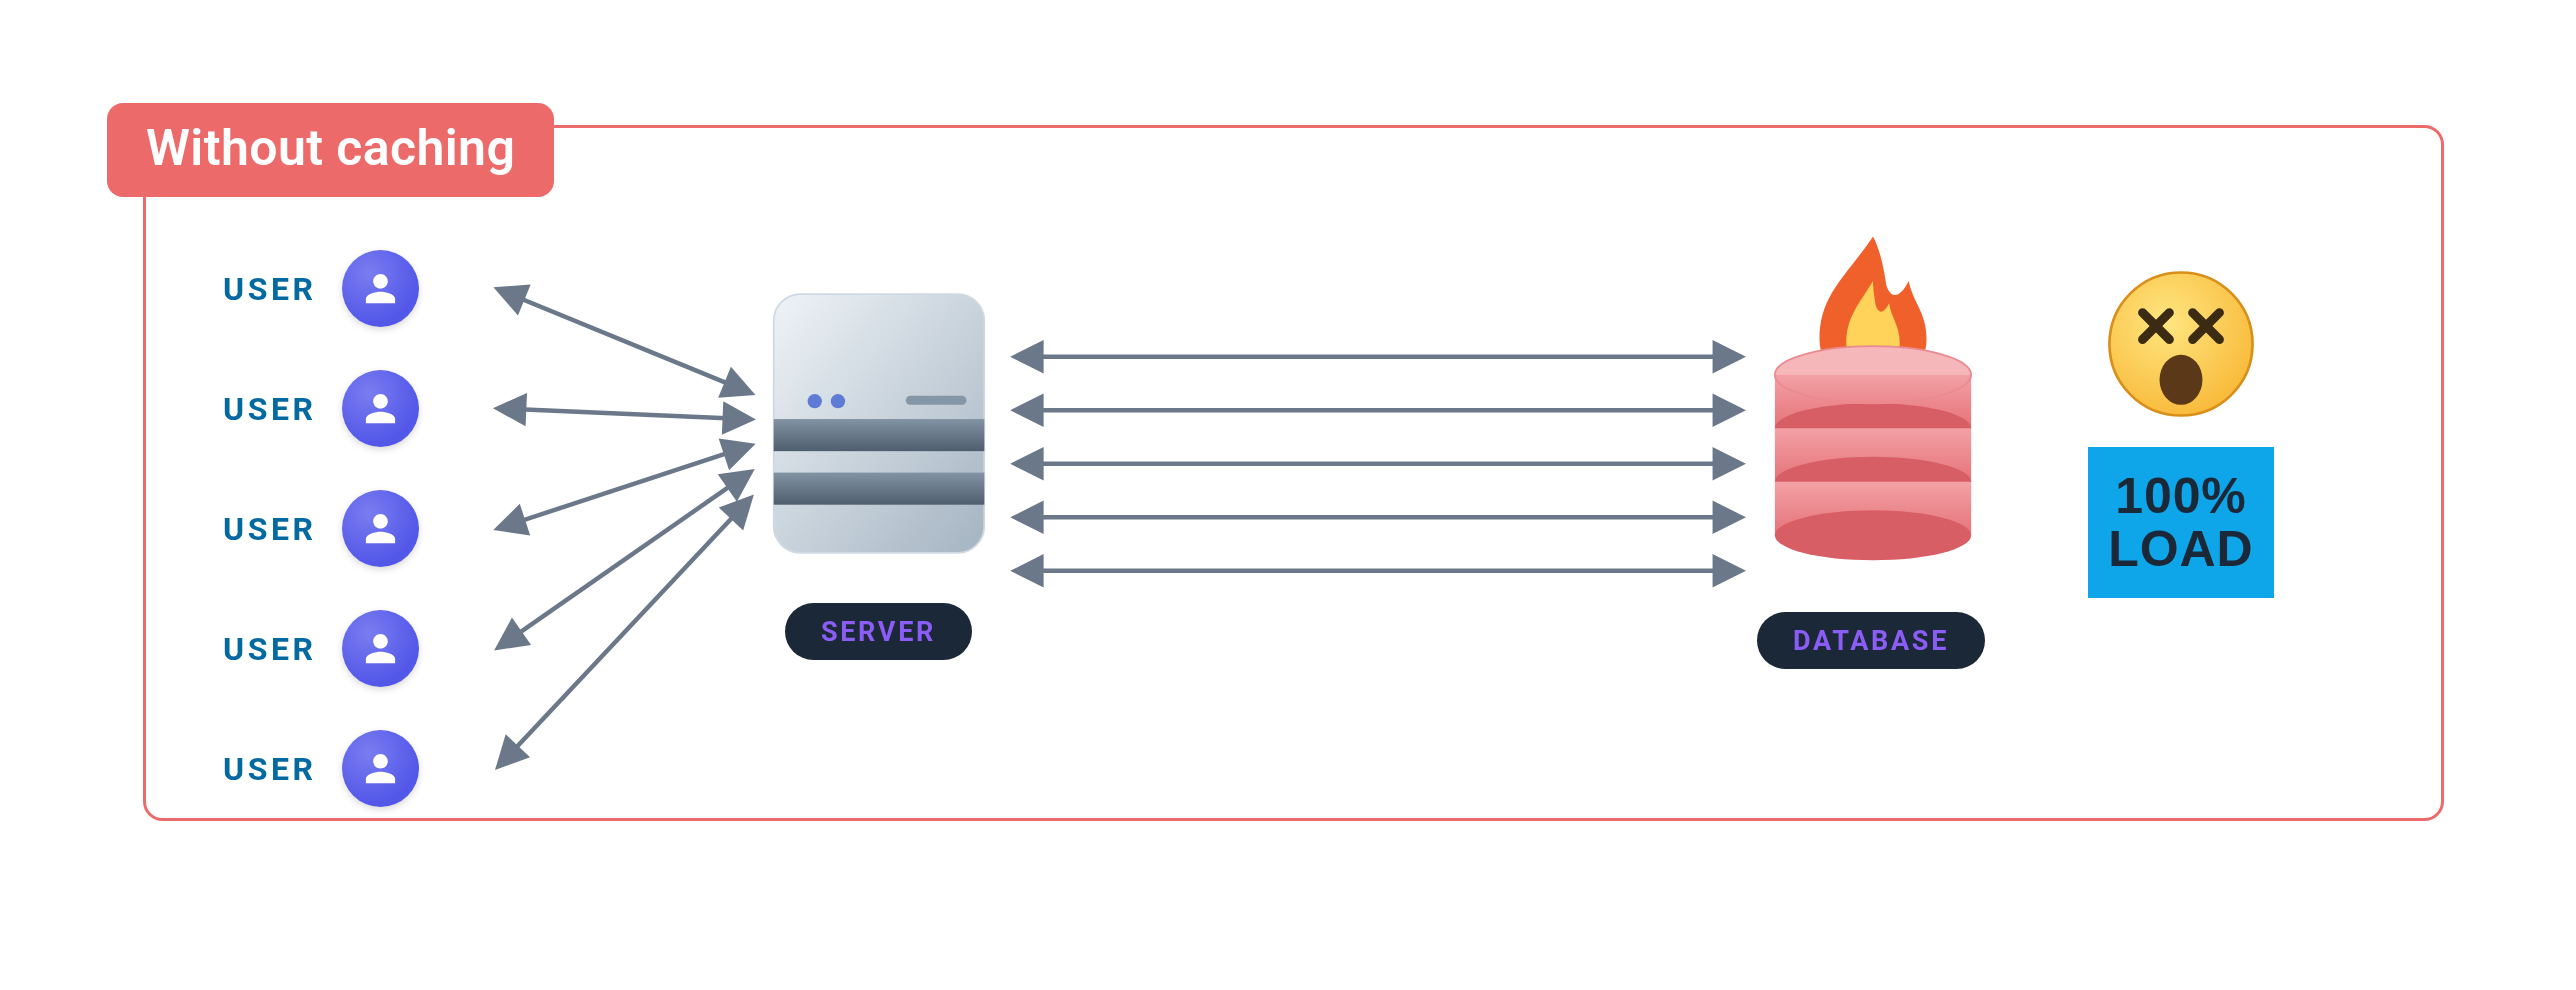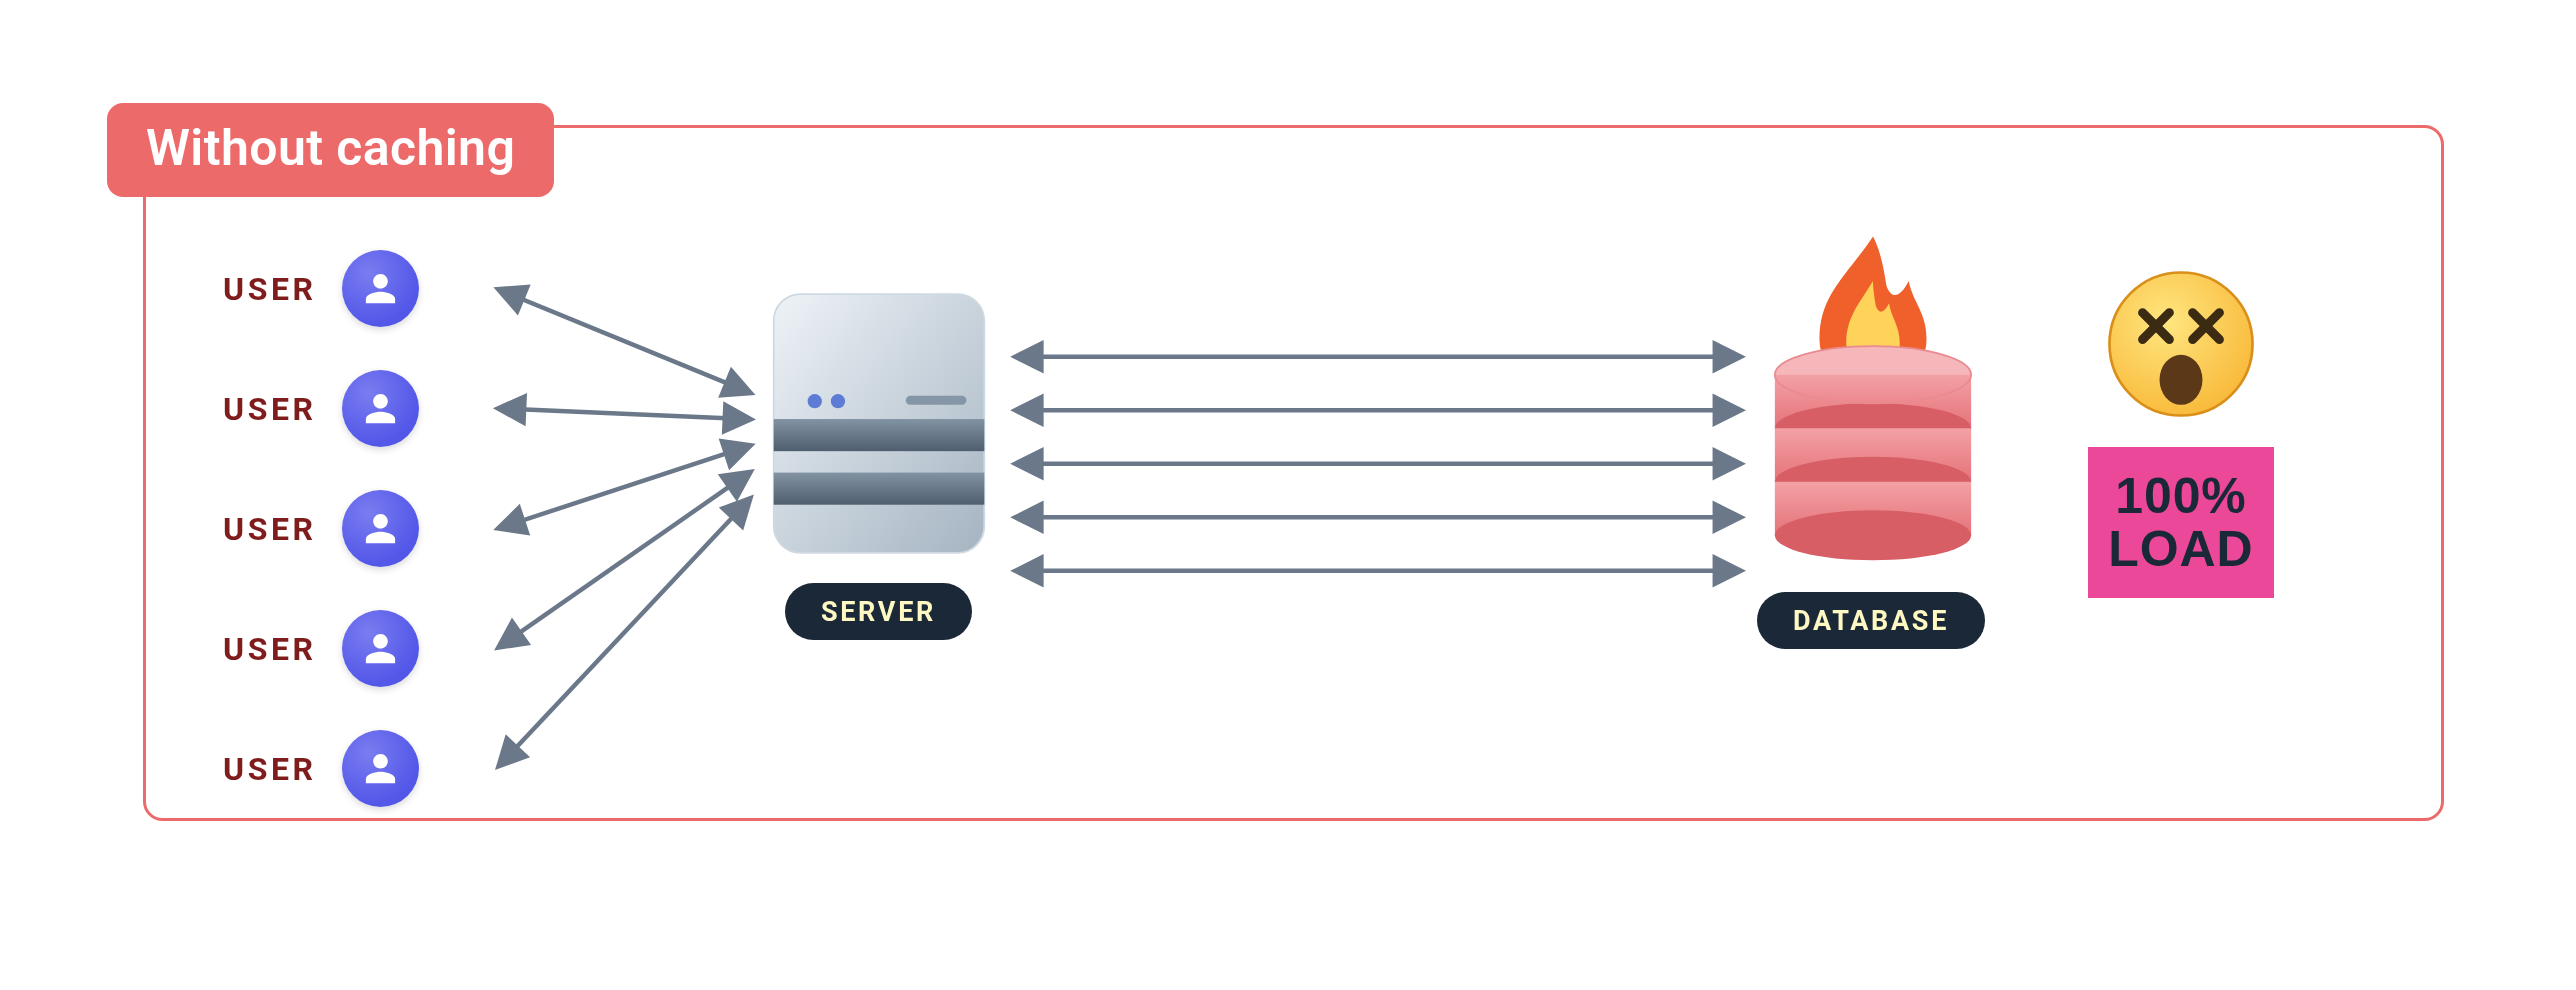--- a/index.html
+++ b/index.html
@@ -41,21 +41,21 @@
   }
   .user-row {
     display: flex;
     align-items: center;
     gap: 25px;
   }
   .user-label {
     font-size: 32px;
     font-weight: 700;
     letter-spacing: 3.6px;
-    color: #7f1d1d;
+    color: #0369a1;
   }
   .user-avatar {
     width: 77px;
     height: 77px;
     border-radius: 50%;
     background: radial-gradient(circle at 35% 30%, #7a7cf0, #5257e8 70%);
     display: flex;
     align-items: center;
     justify-content: center;
     box-shadow: 0 2.7px 7.1px rgba(0,0,0,0.15);
@@ -69,27 +69,27 @@
     text-align: center;
   }
   .server-icon {
     width: 232px;
     height: 277px;
     margin: 0 auto;
   }
   .pill-label {
     display: inline-block;
     background: #1b2838;
-    color: #fef9c3;
+    color: #8b5cf6;
     font-size: 27px;
     font-weight: 700;
     letter-spacing: 2.7px;
     padding: 12.5px 36px;
     border-radius: 39px;
-    margin-top: 18px;
+    margin-top: 38px;
   }
   .db-block {
     position: absolute;
     left: 1757px;
     top: 232px;
     width: 268px;
     text-align: left;
   }
   .db-icon {
     width: 232px;
@@ -103,21 +103,21 @@
     width: 312px;
     text-align: center;
   }
   .emoji-face {
     width: 152px;
     height: 152px;
     margin: 0 auto 27px auto;
     display: block;
   }
   .load-badge {
-    background: #ec4899;
+    background: #0ea5e9;
     color: #1b2838;
     font-size: 50px;
     font-weight: 800;
     line-height: 1.05;
     padding: 23px 20px;
     display: inline-block;
     letter-spacing: 0.9px;
     font-family: Arial Black, Arial, sans-serif;
   }
   .arrows-layer {

